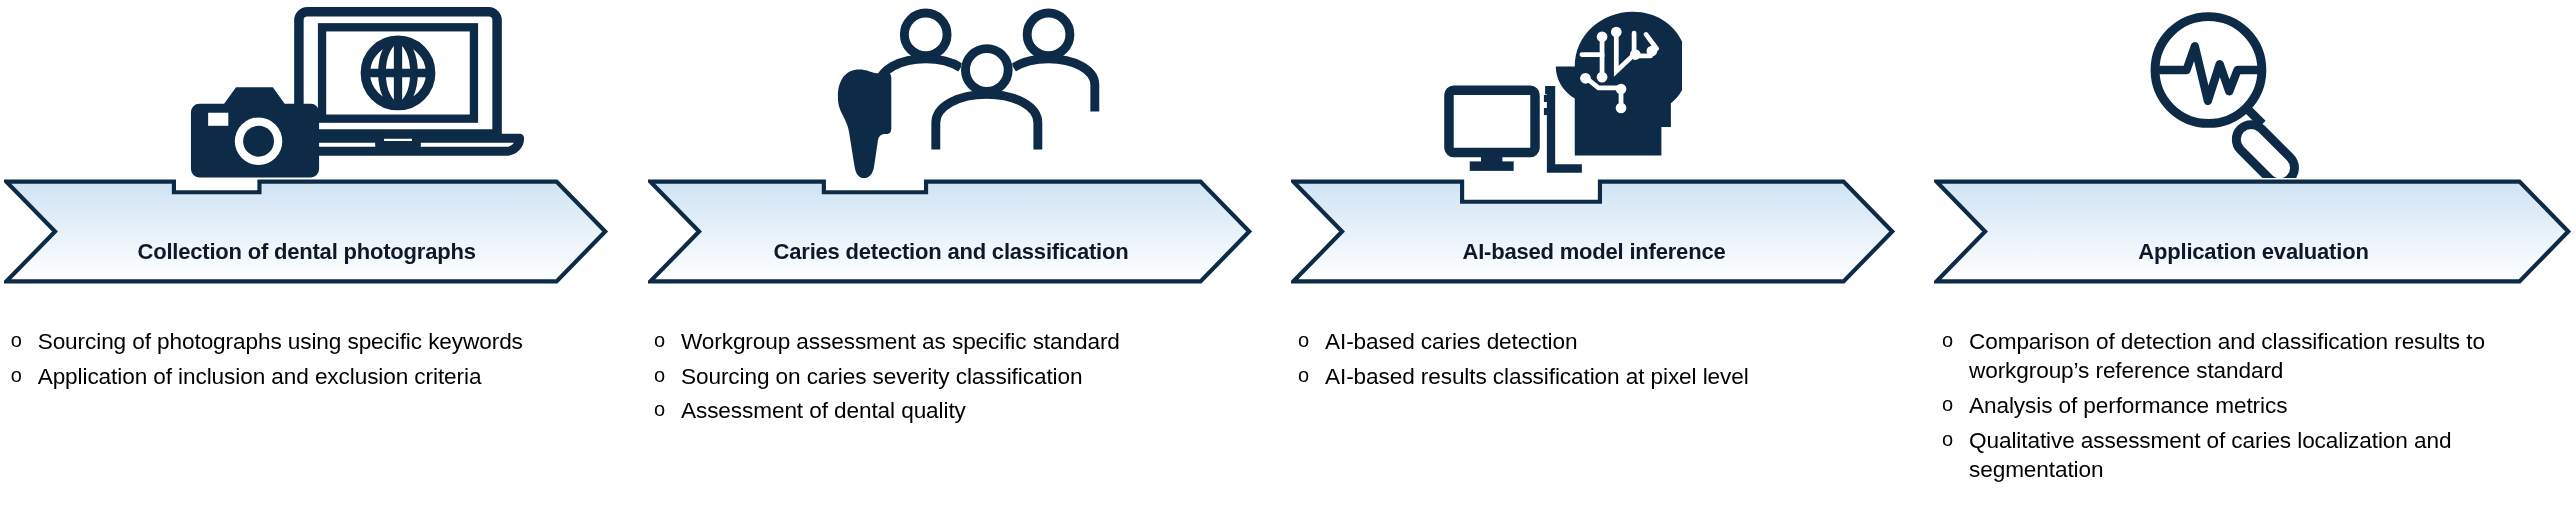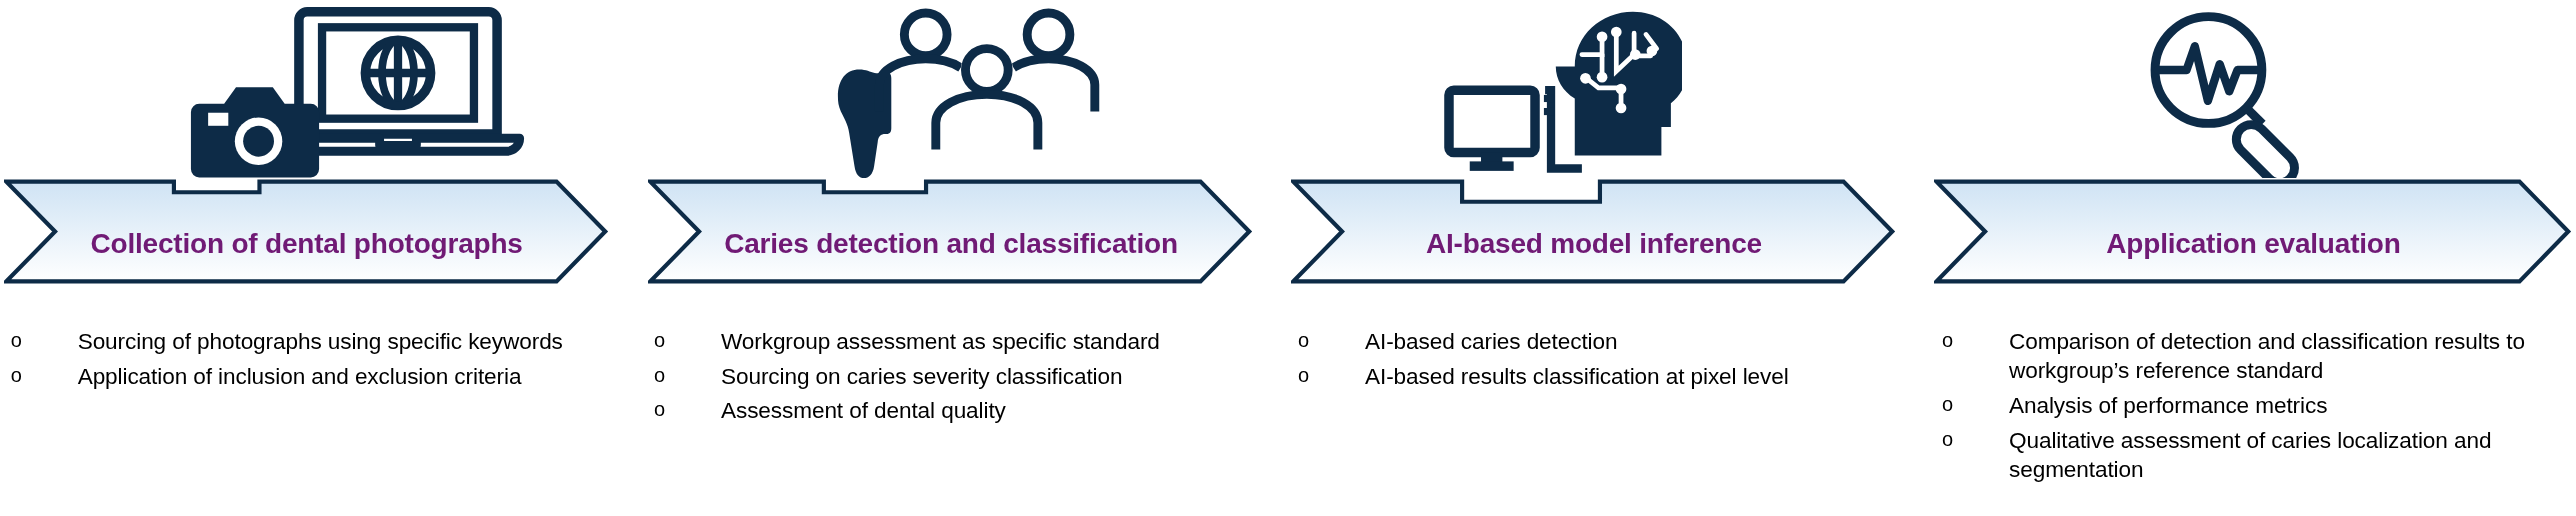--- a/index.html
+++ b/index.html
@@ -54,29 +54,29 @@
   }
   .chev svg {
     position: absolute;
     left: 0;
     top: 0;
     display: block;
   }
   .chev-title {
     position: absolute;
     left: 0;
-    top: 8px;
+    top: 16px;
     width: 100%;
     height: 107px;
     display: flex;
     align-items: center;
     justify-content: center;
-    font-size: 28px;
+    font-size: 22px;
     font-weight: bold;
-    color: #701a75;
+    color: #0f172a;
     font-family: "Liberation Sans", sans-serif;
     font-stretch: condensed;
     letter-spacing: -0.2px;
     padding-top: 8.3px;
     box-sizing: border-box;
     pointer-events: none;
   }
 
   
   .bullets {
@@ -98,21 +98,20 @@
     text-align: left;
     font-family: "Liberation Sans", sans-serif;
   }
   .bullet-text {
     flex: 1 1 auto;
     font-size: 22.6px;
     color: #000000;
     font-family: "Liberation Sans", sans-serif;
     font-stretch: condensed;
     letter-spacing: -0.1px;
-    margin-left: 40px;
   }
 </style>
 </head>
 <body>
 
 <div id="flow">
 
   <div class="icon-band">
 
     <div class="icon-slot" style="left:172px; width:362px;">

